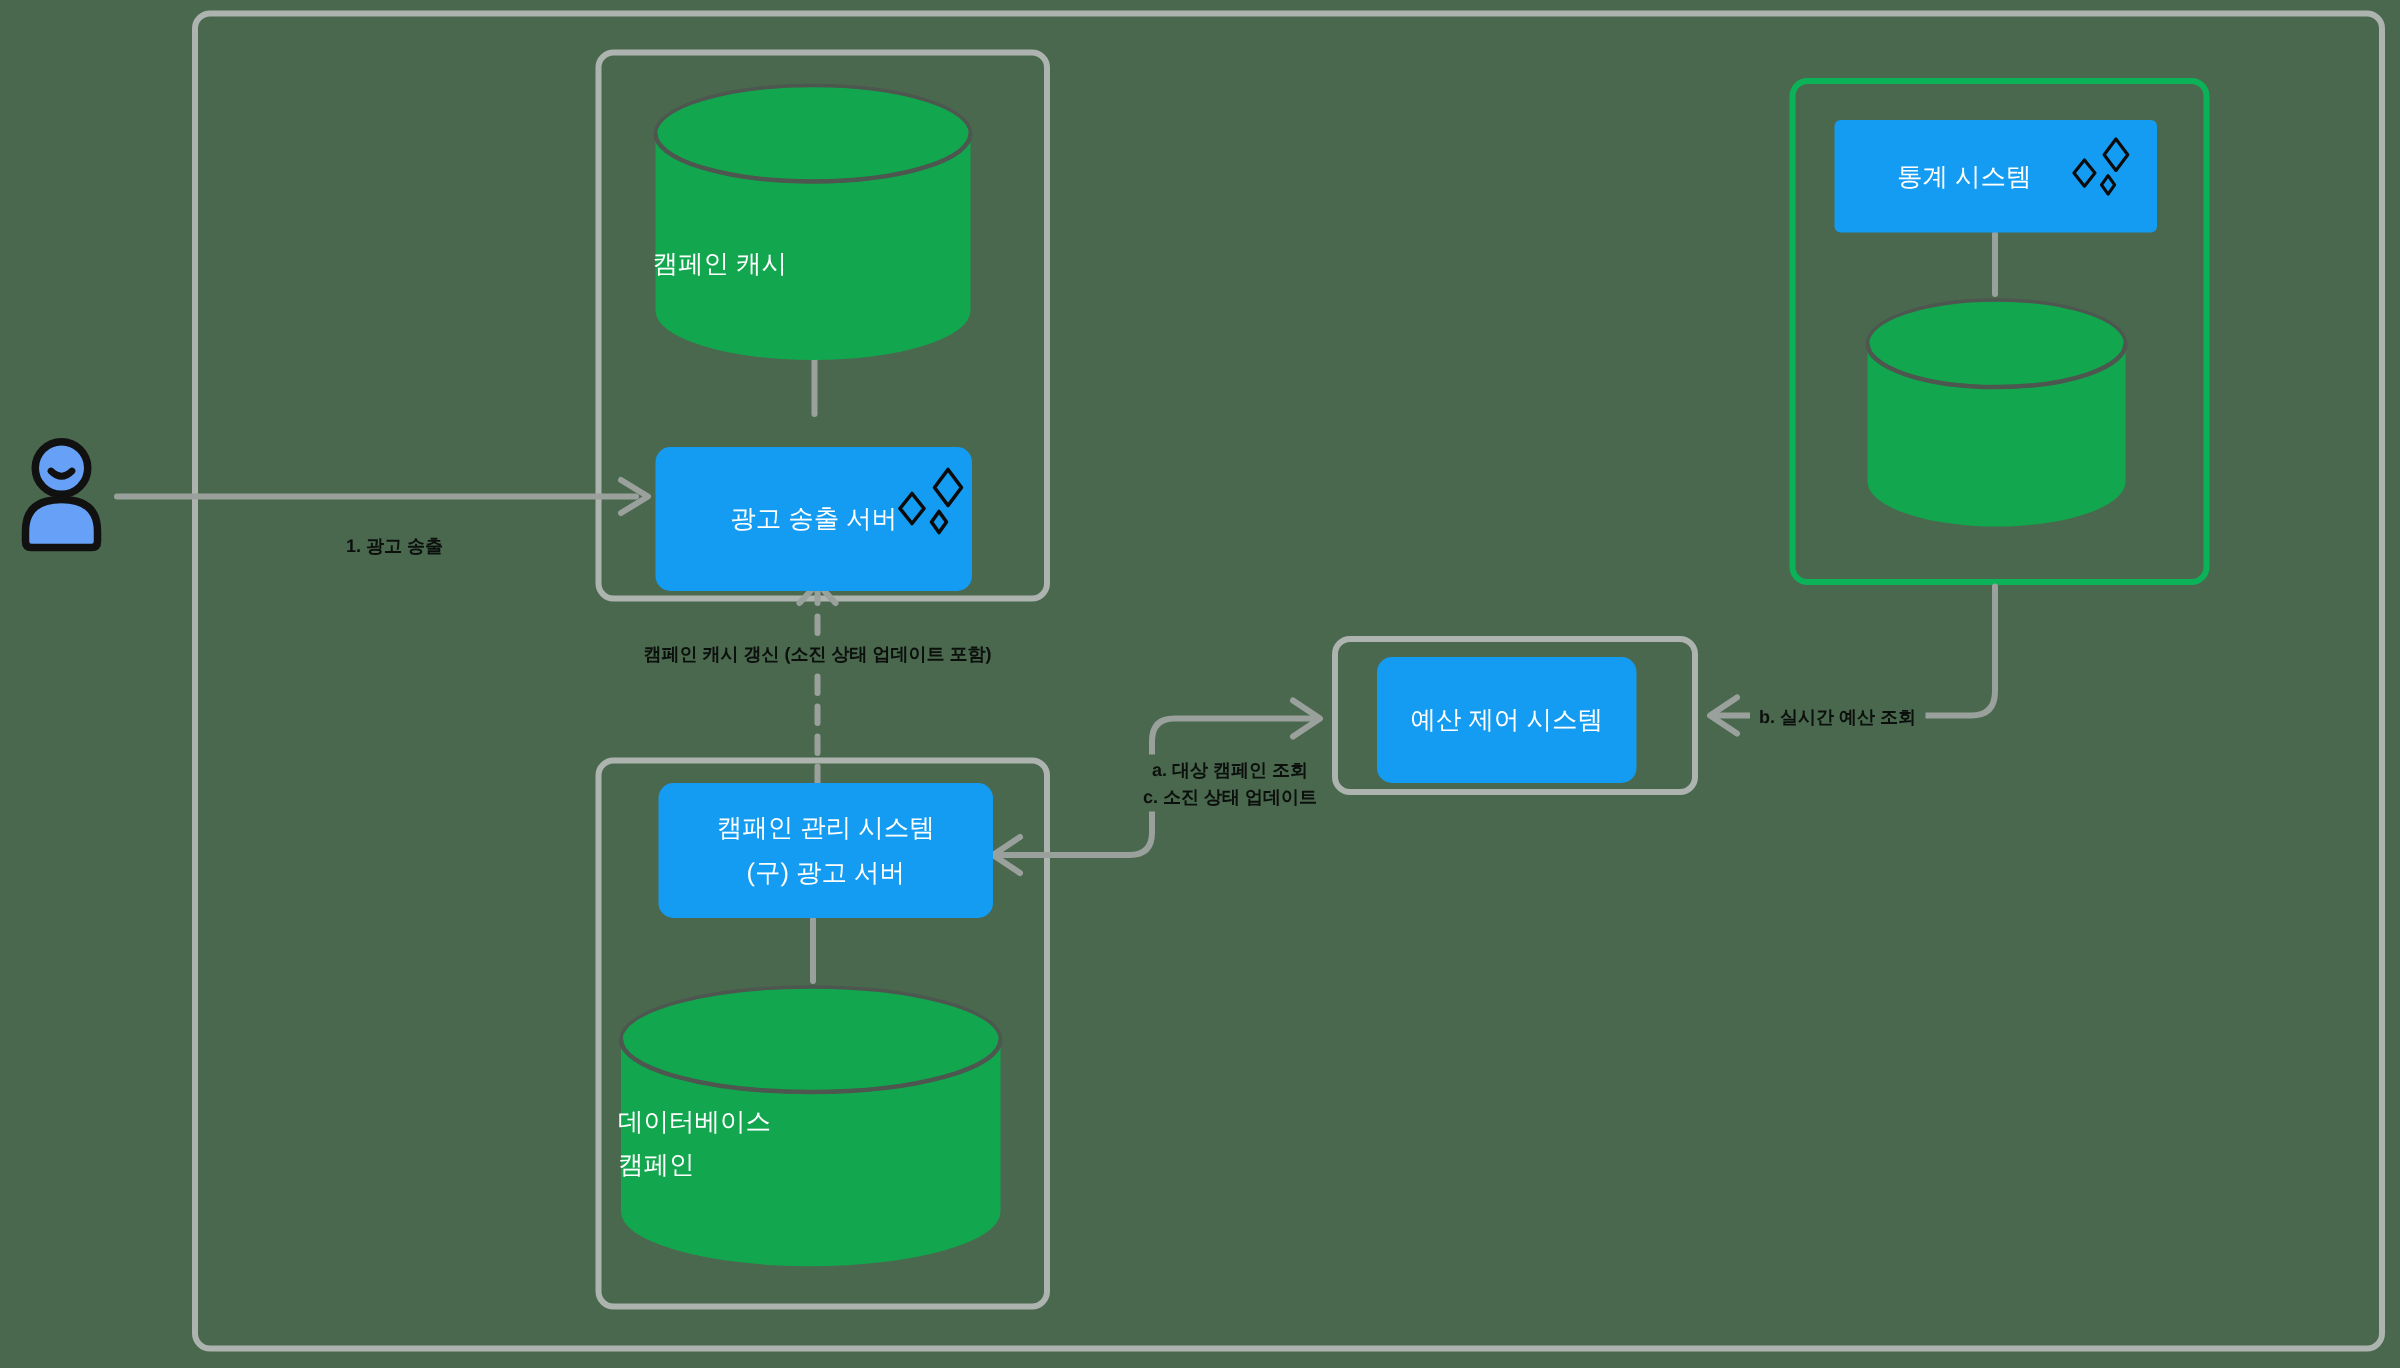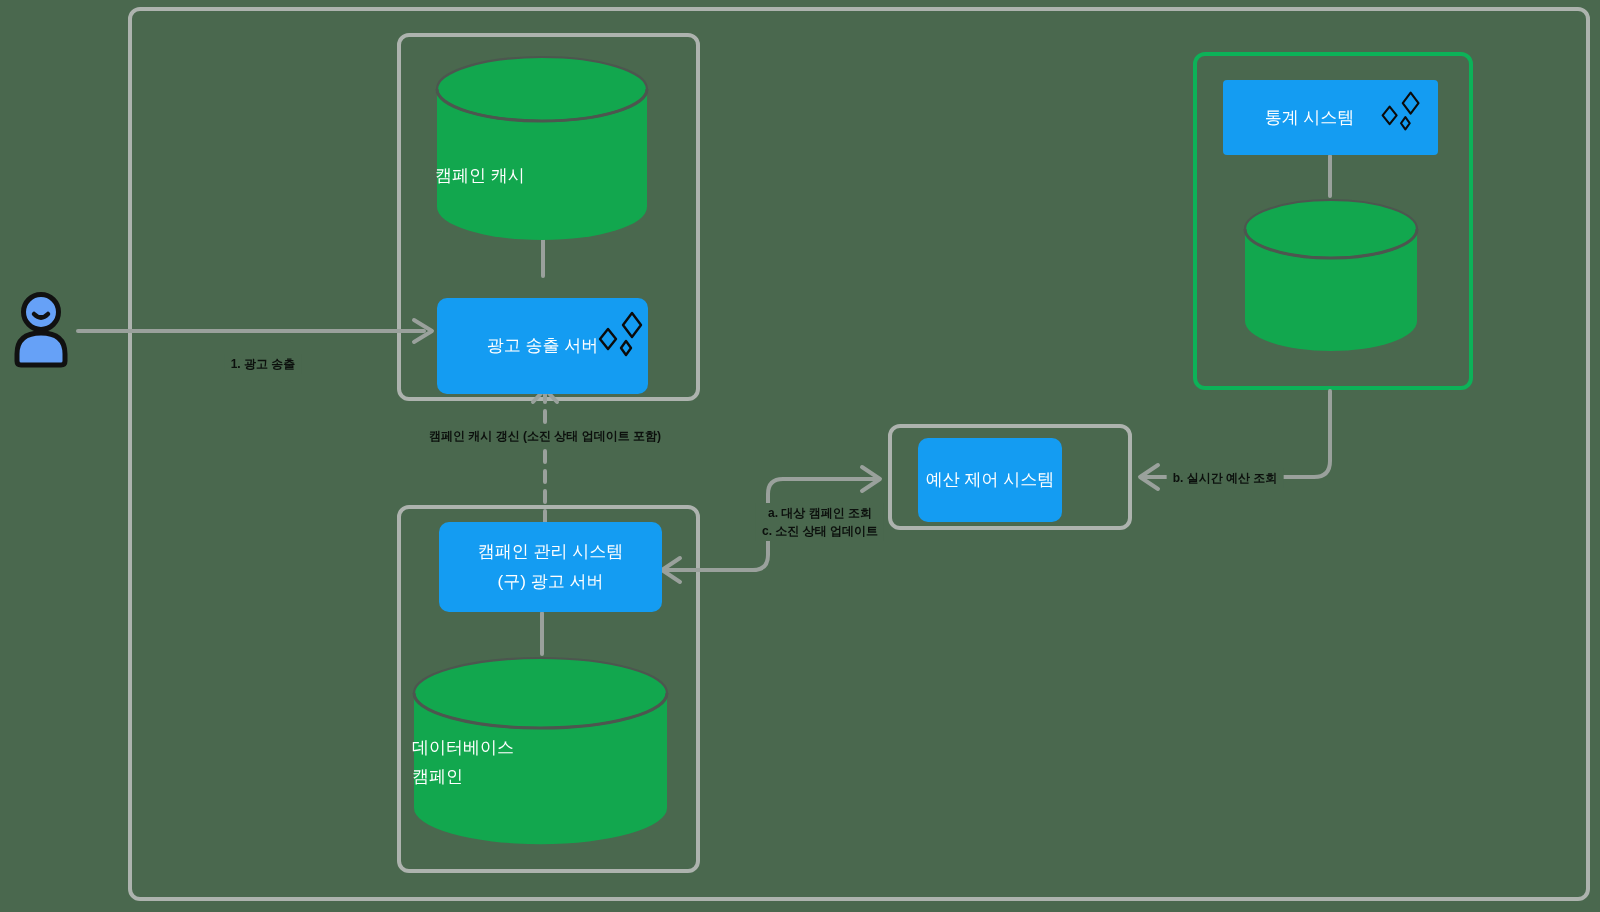--- a/index.html
+++ b/index.html
@@ -100,21 +100,21 @@
       <path d="M2,37 V152 A126,36 0 0 0 255,152 V37 Z" fill="#12a74e"></path>
       <ellipse cx="128.5" cy="37" rx="126.5" ry="35" fill="#12a74e" stroke="#4d564f" stroke-width="2.2"></ellipse>
       <path d="M2,37 A126.5,35 0 0 0 255,37" fill="none" stroke="#4d564f" stroke-width="3"></path>
     </svg>
   </div>
   <div class="cyl-label" style="left:412px;top:733px;width:257px;">
     <div>데이터베이스</div>
     <div>캠페인</div>
   </div>
 
-  <div class="node" style="left:918px;top:438px;width:144px;height:84px;">
+  <div class="node" style="left:918px;top:438px;width:173px;height:84px;">
     <span>예산 제어 시스템</span>
   </div>
 
   <div class="node square" style="left:1223px;top:80px;width:215px;height:75px;">
     <span style="margin-right:42px;">통계 시스템</span>
     <svg class="sparkles" style="right:14px;top:10px;" width="46" height="42" viewBox="0 0 52 48">
       <path d="M13,19 L21,29 L13,39 L5,29 Z"></path>
       <path d="M37,3 L46,15 L37,27 L28,15 Z"></path>
       <path d="M31,31 L36,38 L31,45 L26,38 Z"></path>
     </svg>

